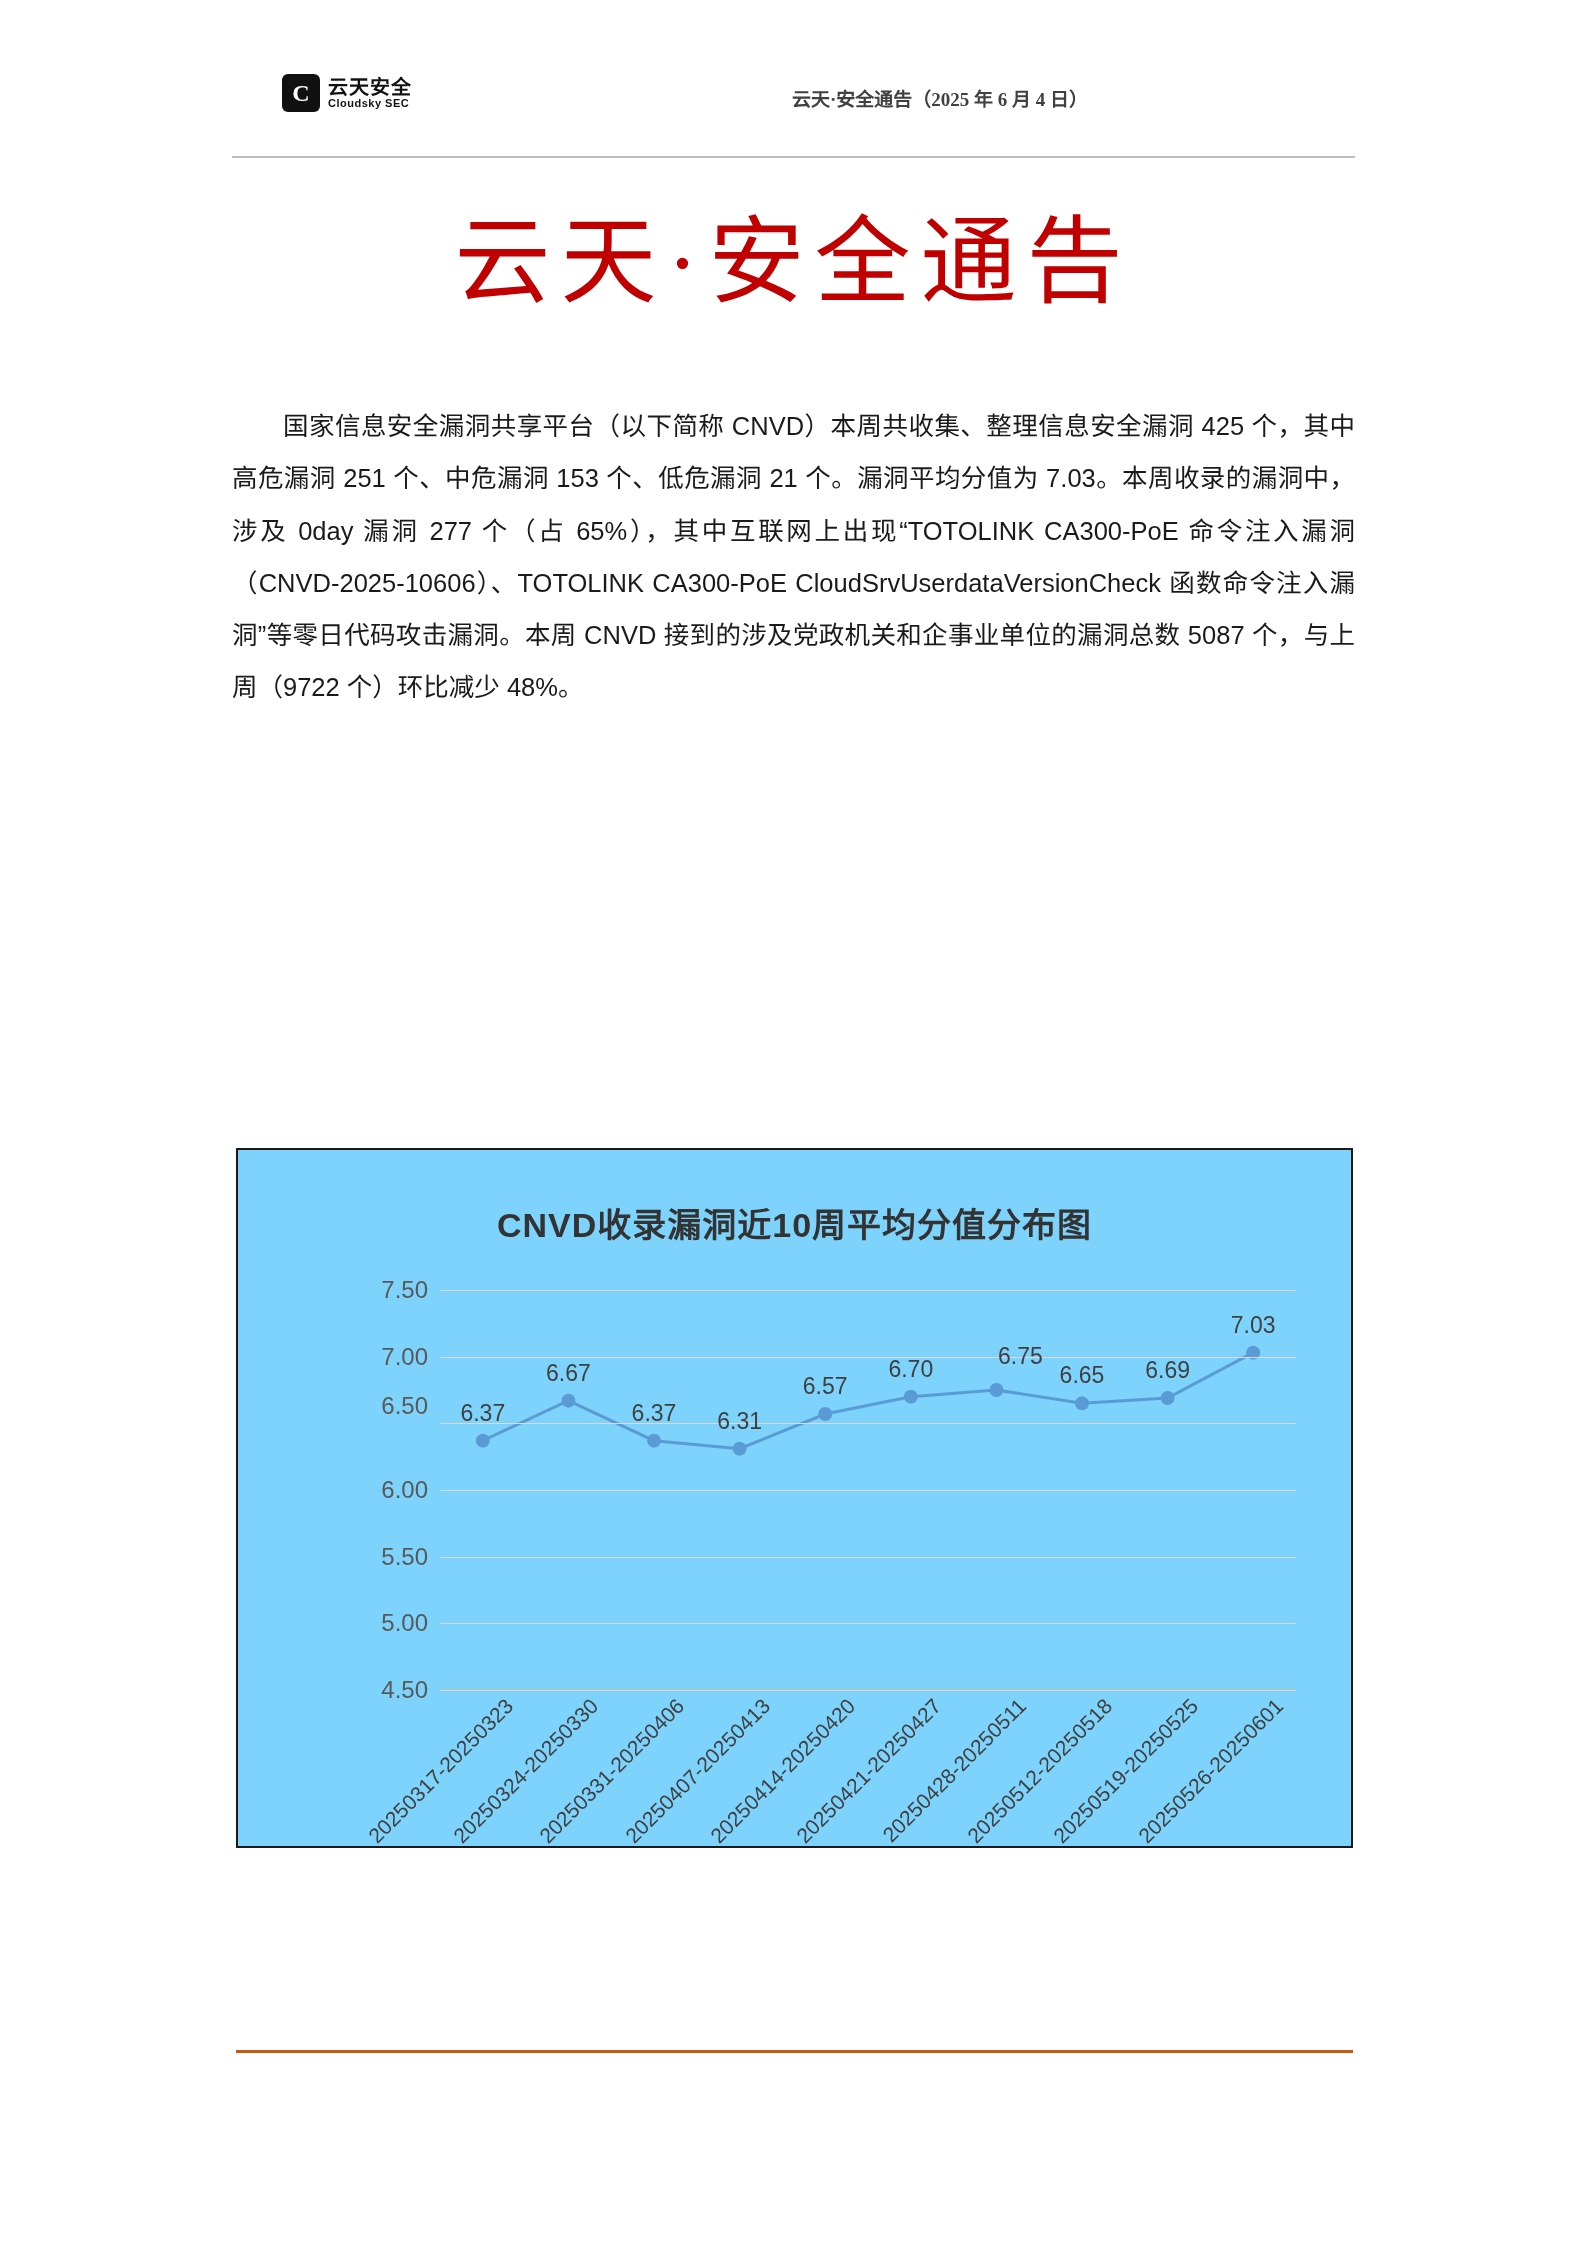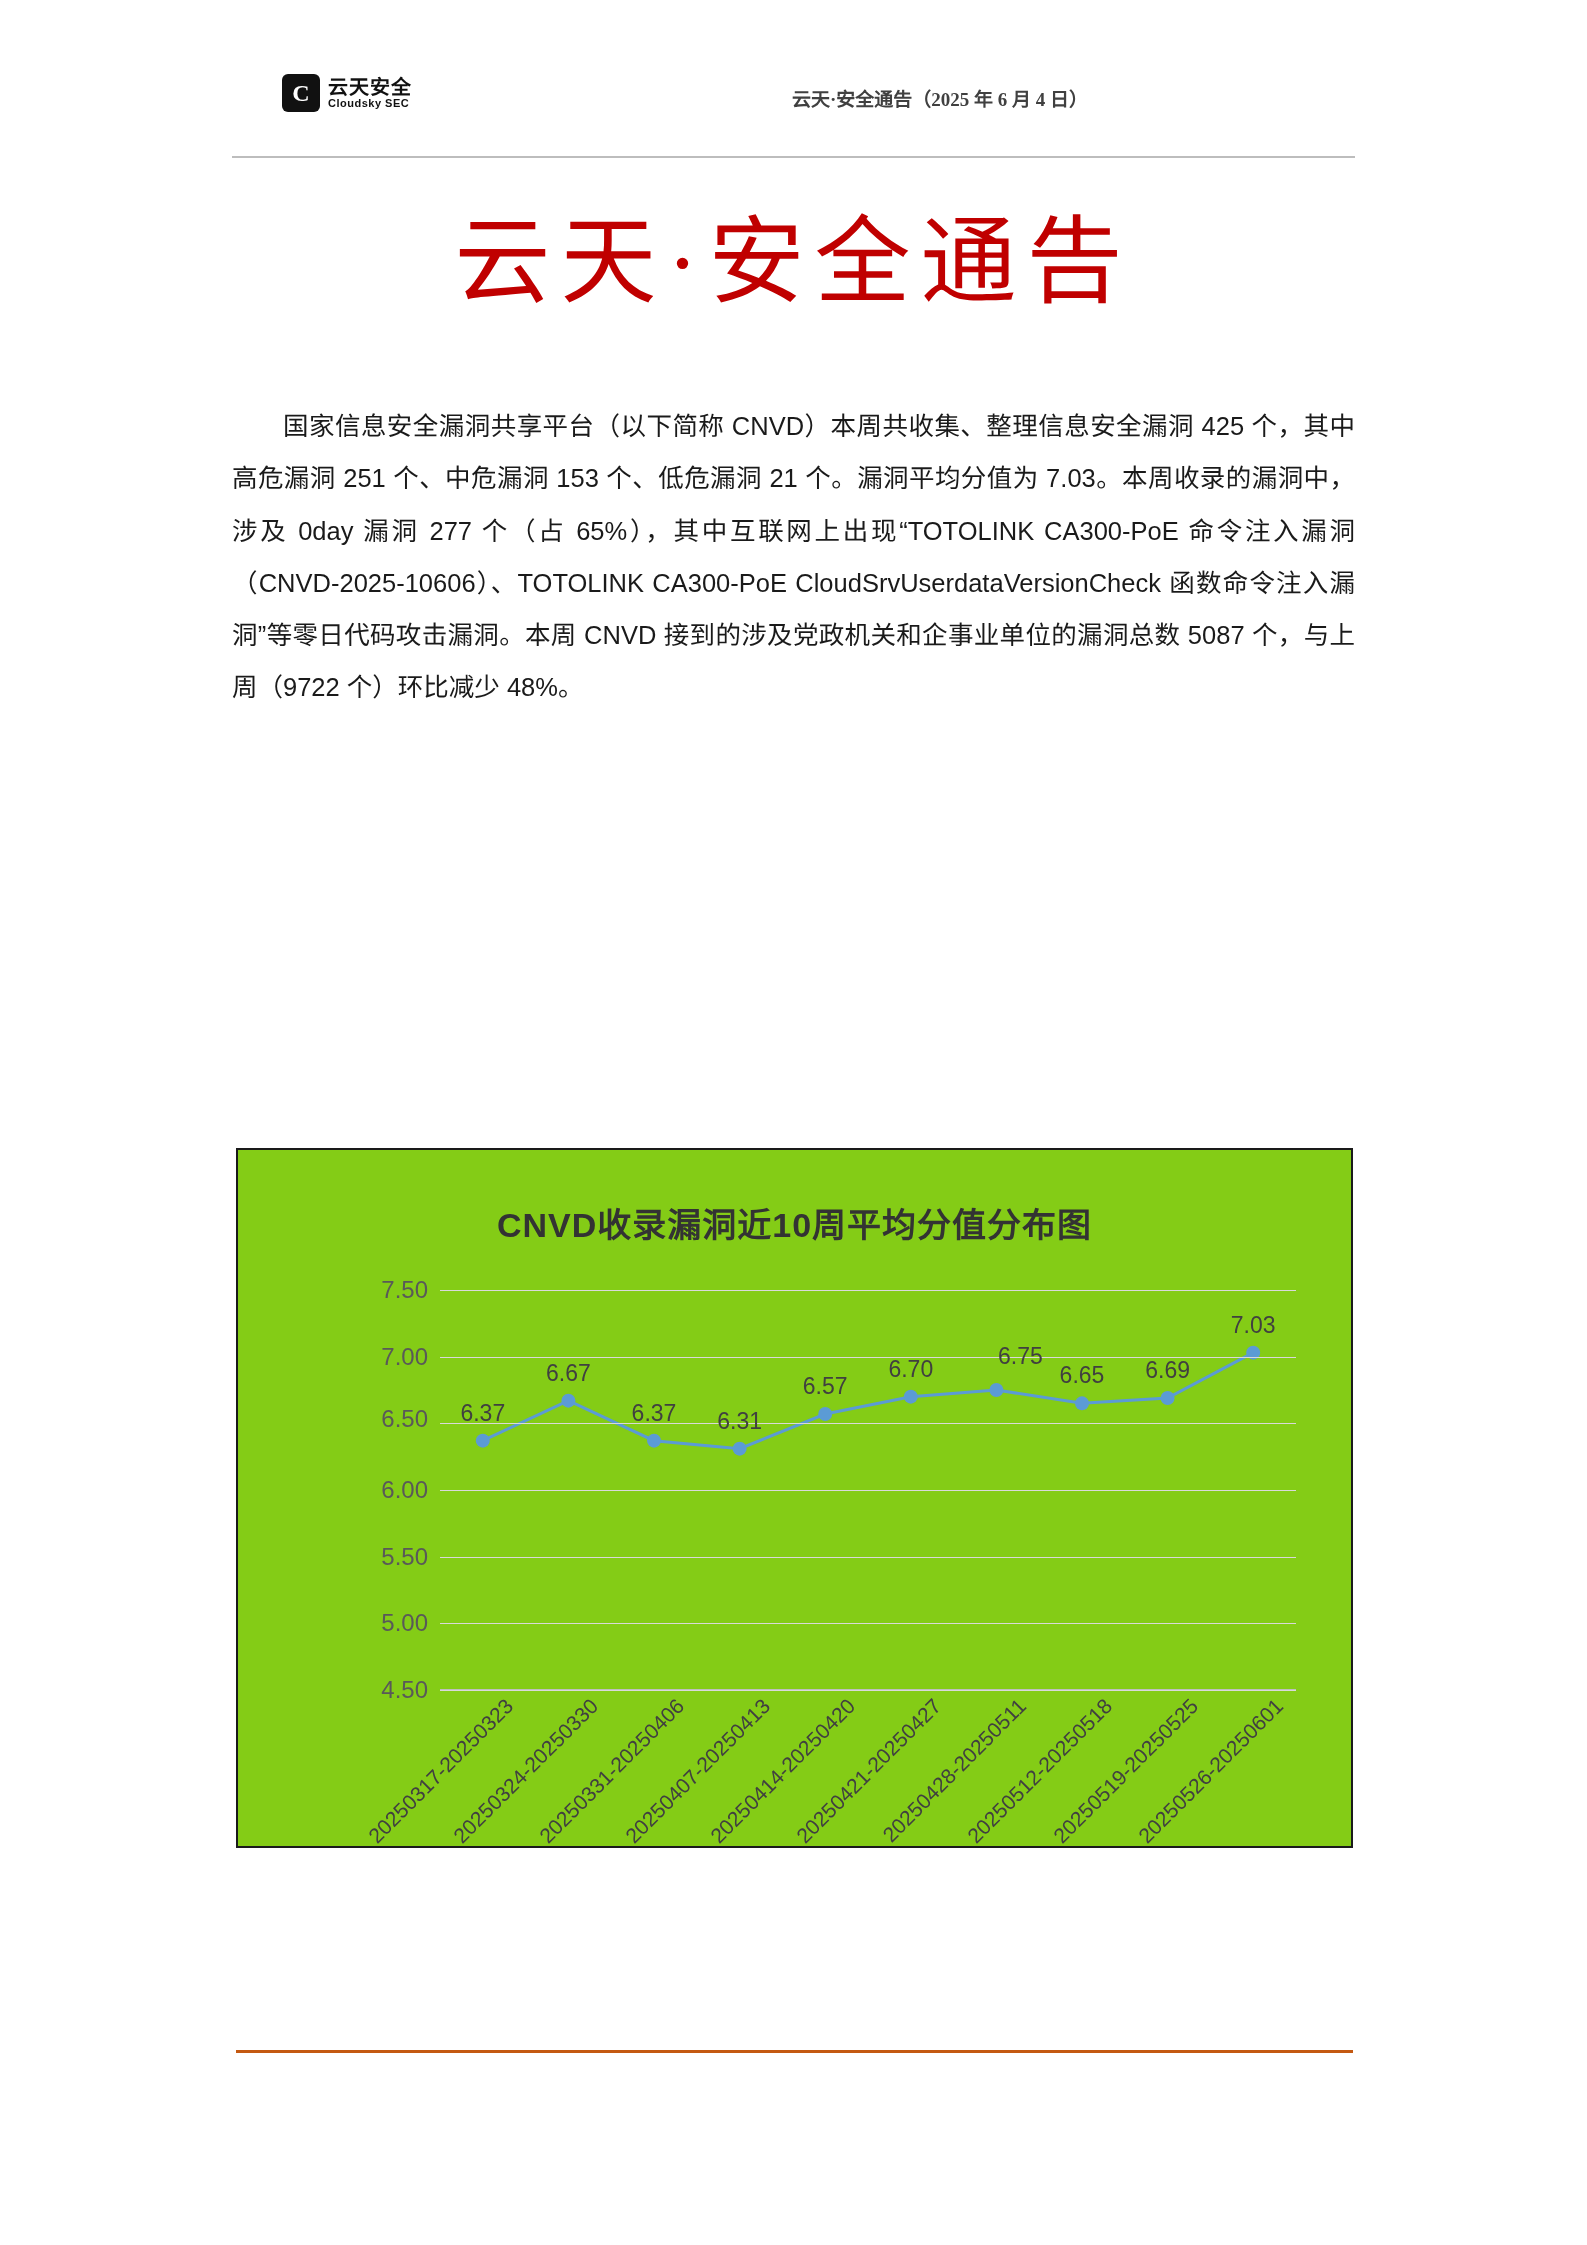--- a/index.html
+++ b/index.html
@@ -127,21 +127,21 @@
   }
 
   
   .chart-card {
     position: absolute;
     left: 236px;
     top: 1148px;
     width: 1117px;
     height: 700px;
     border: 2px solid #1a1a1a;
-    background: #84cc16;
+    background: #7dd3fc;
     box-sizing: border-box;
   }
   .chart-title {
     position: absolute;
     left: 0;
     top: 48px;
     width: 100%;
     text-align: center;
     font-size: 34px;
     font-weight: bold;
@@ -257,21 +257,21 @@
   </div>
 
   <div class="chart-card">
     <div class="chart-title">CNVD收录漏洞近10周平均分值分布图</div>
     <div class="plot">
       <div class="y-labels" id="y-labels">
           <div class="y-label" style="top: 400px;">4.50</div>
           <div class="y-label" style="top: 333.333px;">5.00</div>
           <div class="y-label" style="top: 266.667px;">5.50</div>
           <div class="y-label" style="top: 200px; margin-left: 20px;">6.00</div>
-          <div class="y-label" style="top: 129px;">6.50</div>
+          <div class="y-label" style="top: 116px;">6.50</div>
           <div class="y-label" style="top: 66.6667px;">7.00</div>
           <div class="y-label" style="top: 0px;">7.50</div>
         </div>
       <div class="grid-area" id="grid-area">
         <svg class="series-svg" id="series-svg" viewBox="0 0 856 400" preserveAspectRatio="none">
             <polyline points="42.8,150.66666666666663 128.39999999999998,110.66666666666669 214,150.66666666666663 299.59999999999997,158.66666666666674 385.2,124 470.79999999999995,106.66666666666663 556.4,100 642,113.33333333333326 727.5999999999999,107.99999999999994 813.1999999999999,62.66666666666663" fill="none" stroke="#5b9bd5" stroke-width="3" vector-effect="non-scaling-stroke"></polyline>
             <circle cx="42.8" cy="150.66666666666663" r="7" fill="#5b9bd5"></circle>
             <circle cx="128.39999999999998" cy="110.66666666666669" r="7" fill="#5b9bd5"></circle>
             <circle cx="214" cy="150.66666666666663" r="7" fill="#5b9bd5"></circle>
             <circle cx="299.59999999999997" cy="158.66666666666674" r="7" fill="#5b9bd5"></circle>

